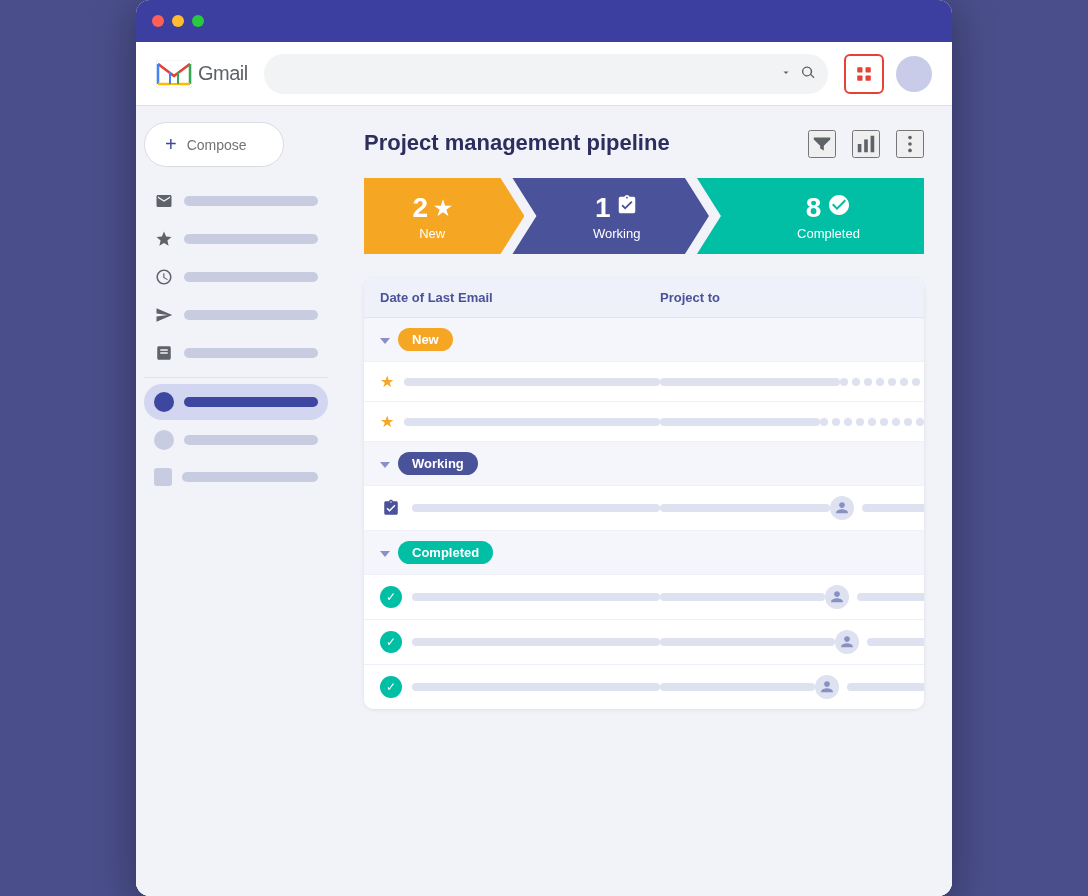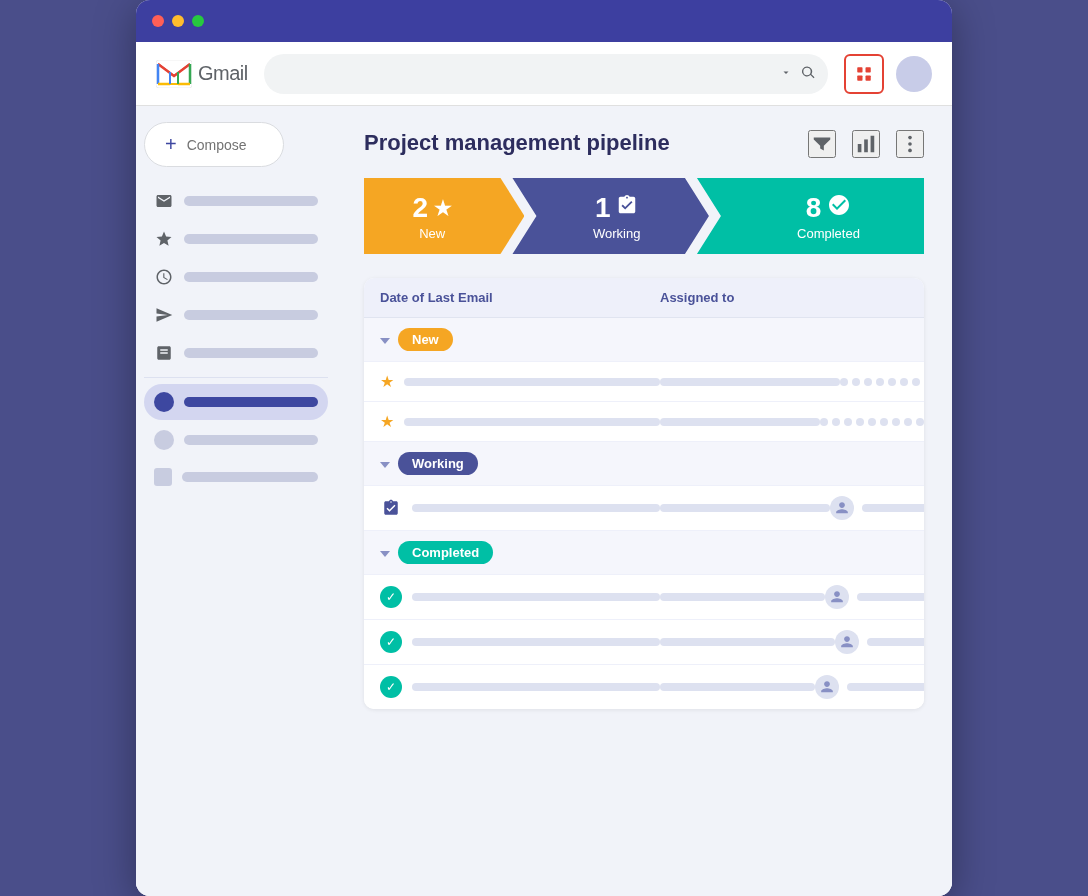--- a/index.html
+++ b/index.html
@@ -595,21 +595,21 @@
         </div>
       </div>
 
       <div class="table-container">
 
         <div class="table-header">
           <div class="col-header">
             <span>Date of Last Email</span>
           </div>
           <div class="col-header">
-            <span>Assigned to</span>
+            <span>Project to</span>
           </div>
         </div>
 
         <div class="stage-group">
           <div style="display:flex;align-items:center;gap:8px;">
             <button style="background:none;border:none;cursor:pointer;">
               <span class="chevron-down"></span>
             </button>
             <span class="stage-tag tag-new">New</span>
           </div>

